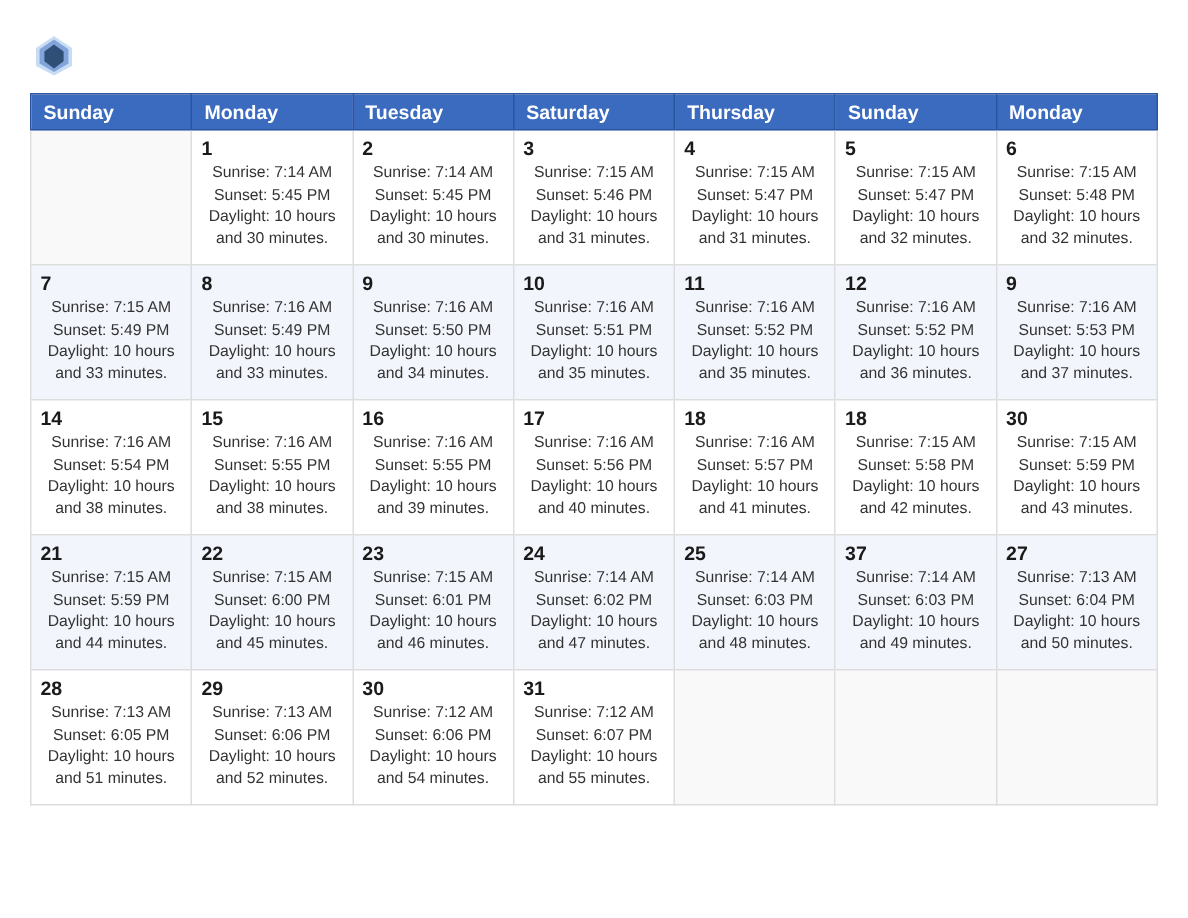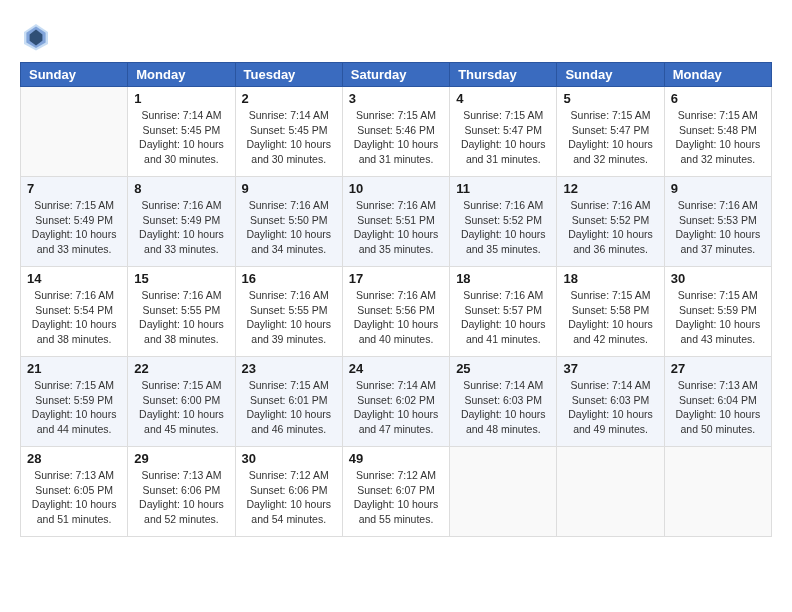--- a/index.html
+++ b/index.html
@@ -249,21 +249,21 @@
         </td>
         <td>
           <span class="day-number">29</span>
           <div class="day-info">Sunrise: 7:13 AM<br>Sunset: 6:06 PM<br>Daylight: 10 hours<br>and 52 minutes.</div>
         </td>
         <td>
           <span class="day-number">30</span>
           <div class="day-info">Sunrise: 7:12 AM<br>Sunset: 6:06 PM<br>Daylight: 10 hours<br>and 54 minutes.</div>
         </td>
         <td>
-          <span class="day-number">49</span>
+          <span class="day-number">31</span>
           <div class="day-info">Sunrise: 7:12 AM<br>Sunset: 6:07 PM<br>Daylight: 10 hours<br>and 55 minutes.</div>
         </td>
         <td class="empty"></td>
         <td class="empty"></td>
         <td class="empty"></td>
       </tr>
     </tbody>
 </table>
 
 </body></html>

